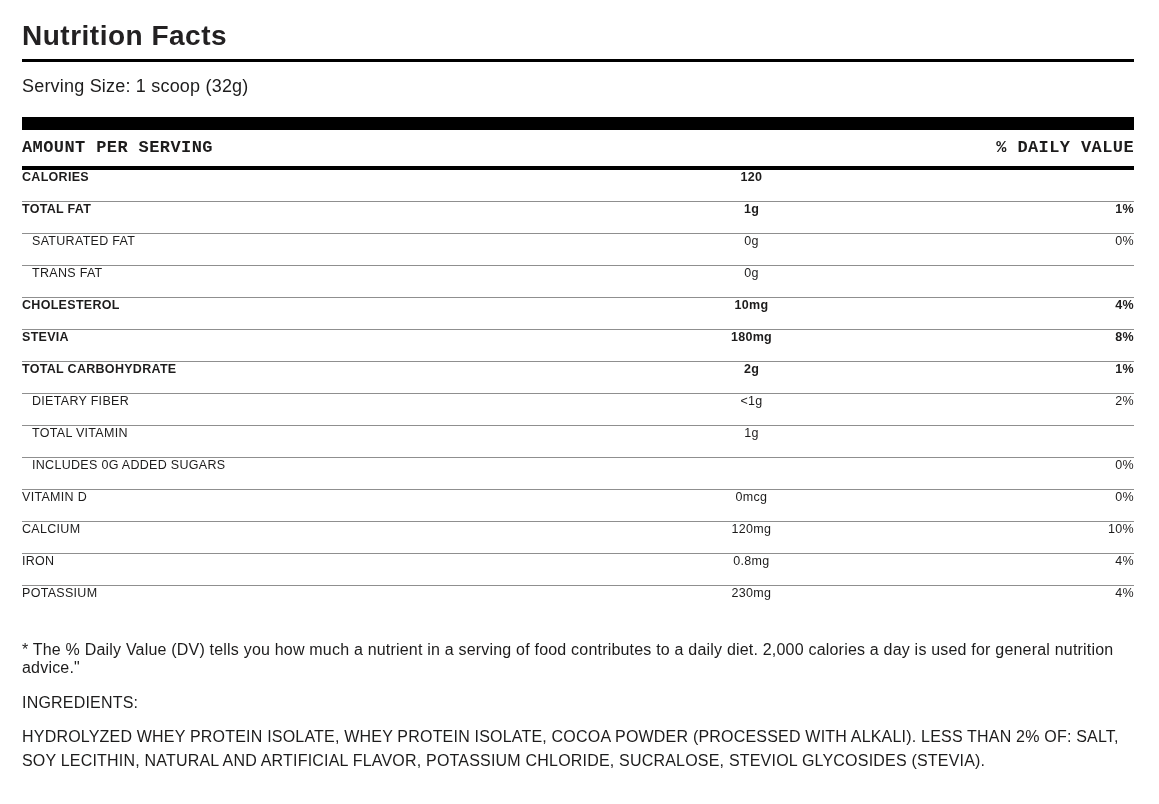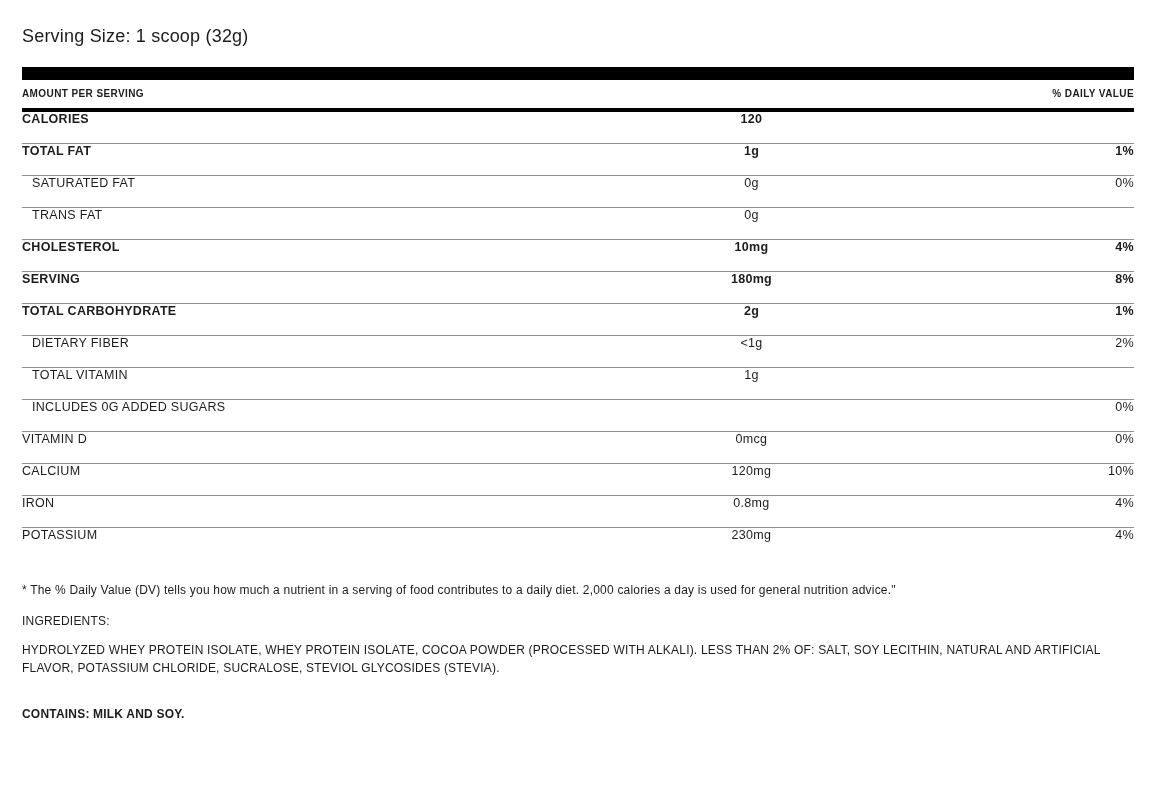--- a/index.html
+++ b/index.html
@@ -33,25 +33,26 @@
   }
   .black-bar {
     height: 13px;
     background: #000;
     margin-top: 20px;
   }
   .head-row {
     display: flex;
     justify-content: space-between;
     align-items: center;
-    font-size: 10px;
+    font-size: 17px;
     font-weight: bold;
     letter-spacing: 0.4px;
     padding: 8px 0 9px 0;
     border-bottom: 4px solid #000;
+    font-family: Liberation Mono, monospace;
   }
   .rows {}
   .nrow {
     position: relative;
     display: flex;
     height: 31px;
     border-bottom: 1px solid #8f8f8f;
     font-size: 12.5px;
     letter-spacing: 0.3px;
   }
@@ -63,33 +64,34 @@
     position: absolute;
     left: 65.6%;
     transform: translateX(-50%);
     white-space: nowrap;
   }
   .nrow .ndv {
     margin-left: auto;
     text-align: right;
   }
   .foot {
-    font-size: 12px;
+    font-size: 16px;
     letter-spacing: 0.2px;
   }
   .footnote { margin-top: 24px; }
   .ing-title { margin-top: 17px; font-weight: normal; }
   .ingredients { margin-top: 13px; line-height: 1.5; }
   .contains { margin-top: 30px; font-weight: bold; }
 </style>
 </head>
 <body>
 
 <div class="page">
 
+  <h1 class="title">Nutrition Facts</h1>
 
   <div class="serving">Serving Size: 1 scoop (32g)</div>
 
   <div class="black-bar"></div>
 
   <div class="head-row">
     <span>AMOUNT PER SERVING</span>
     <span>% DAILY VALUE</span>
   </div>
 
@@ -113,21 +115,21 @@
         <span class="nlabel">TRANS FAT</span>
         <span class="namount">0g</span>
         <span class="ndv"></span>
       </div>
       <div class="nrow bold">
         <span class="nlabel">CHOLESTEROL</span>
         <span class="namount">10mg</span>
         <span class="ndv">4%</span>
       </div>
       <div class="nrow bold">
-        <span class="nlabel">SERVING</span>
+        <span class="nlabel">STEVIA</span>
         <span class="namount">180mg</span>
         <span class="ndv">8%</span>
       </div>
       <div class="nrow bold">
         <span class="nlabel">TOTAL CARBOHYDRATE</span>
         <span class="namount">2g</span>
         <span class="ndv">1%</span>
       </div>
       <div class="nrow indent">
         <span class="nlabel">DIETARY FIBER</span>

